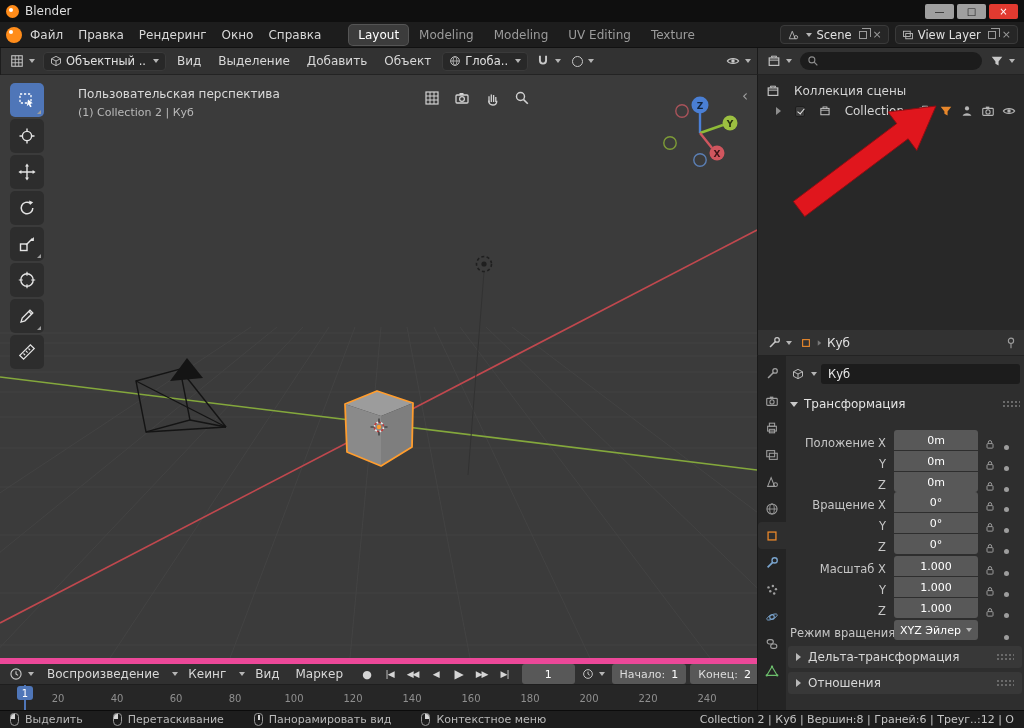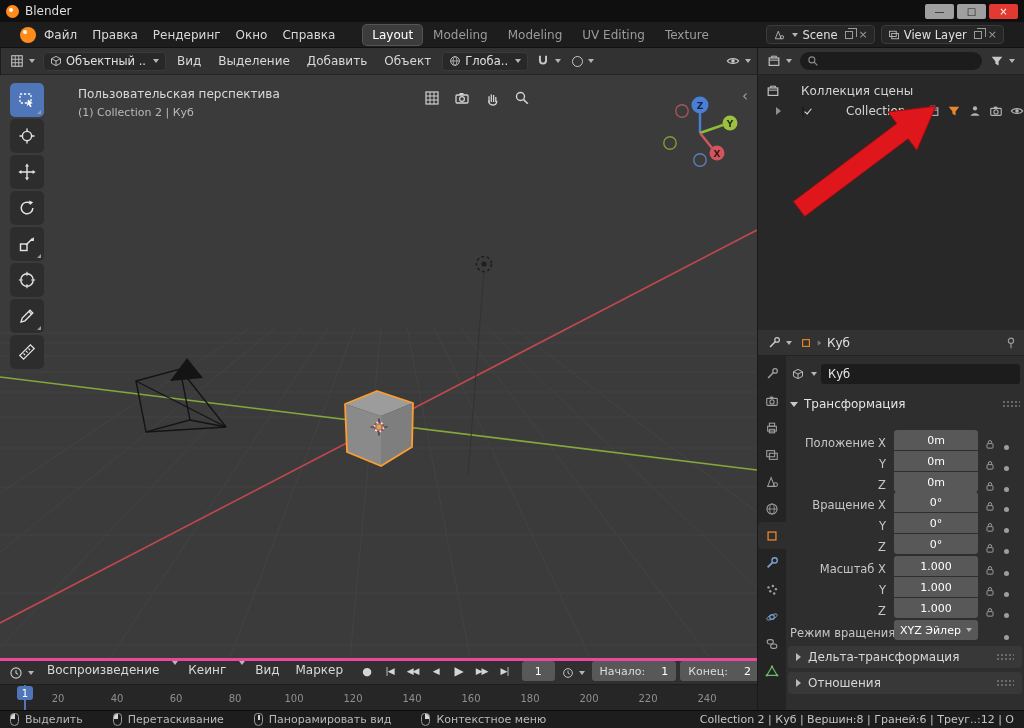--- a/index.html
+++ b/index.html
@@ -14,21 +14,21 @@
   #titlebar{left:0;top:0;width:1024px;height:22px;background:#0f0f0f;display:flex;align-items:center;padding:0 6px;gap:6px}
   .blender-logo{width:13px;height:13px;border-radius:50%;background:#ff8c1a;position:relative}
   .blender-logo::after{content:"";position:absolute;left:3px;top:3px;width:4px;height:4px;border-radius:50%;background:#fff}
   #titlebar .title{color:#dedede;font-size:12px}
   .wctrl{margin-left:auto;display:flex;gap:3px}
   .wbtn{width:29px;height:15px;border-radius:2px;background:#9f9f9f;color:#1c1c1c;font-size:10px;line-height:13px;text-align:center}
   .wbtn.close{background:#e23a30;color:#fff}
 
   
   #menubar{left:0;top:22px;width:1024px;height:26px;background:#1d1d1d;border-bottom:1px solid #111;
-           display:flex;align-items:center;padding:0 20px;gap:1px}
+           display:flex;align-items:center;padding:0 6px;gap:1px}
   .mi{padding:3px 7px;border-radius:3px;color:#d8d8d8;font-size:12px;white-space:nowrap}
   .ws{display:flex;gap:2px;margin-left:20px}
   .ws .tab{padding:3px 9px;border-radius:4px;color:#9b9b9b;font-size:12px;white-space:nowrap}
   .ws .tab.active{background:#3c3c3c;color:#fff;box-shadow:0 0 0 1px #555}
   .pill{display:flex;align-items:center;gap:4px;background:#262626;border:1px solid #3a3a3a;border-radius:4px;height:19px;padding:0 6px;white-space:nowrap}
   .pill .lbl{color:#e0e0e0;font-size:11.5px}
   .icn-copy{width:8px;height:8px;border:1px solid #9a9a9a;position:relative;margin-left:3px}
   .icn-copy::before{content:"";position:absolute;left:2px;top:-4px;width:8px;height:8px;border-top:1px solid #9a9a9a;border-right:1px solid #9a9a9a}
   .pill .xs{color:#9a9a9a;font-size:11px;margin-left:2px}
   .ddtri{width:0;height:0;border-left:3.5px solid transparent;border-right:3.5px solid transparent;border-top:4.5px solid #b5b5b5;margin-left:3px;display:inline-block}
@@ -66,21 +66,21 @@
   #toolbar{left:10px;top:8px;display:flex;flex-direction:column}
   .tool{width:34px;height:34px;background:#2cverify2c2c;background:#2c2c2ce8;border-radius:5px;display:flex;align-items:center;justify-content:center;margin-bottom:2px;position:relative}
   .tool.active{background:#4f76b8}
   .tool.sub::after{content:"";position:absolute;right:3px;bottom:3px;border-left:4px solid transparent;border-bottom:4px solid #9d9d9d}
   .navbtns{left:420px;top:12px;display:flex;gap:6px}
   .navbtn{width:24px;height:22px;display:flex;align-items:center;justify-content:center;color:#d2d2d2;border-radius:4px}
   .chev{left:742px;top:12px;color:#a0a0a0;font-size:15px}
 
   
   #outliner{left:757px;top:75px;width:267px;height:255px;background:#282828;border-left:1px solid #1a1a1a;padding:6px 4px}
-  .orow{display:flex;align-items:center;gap:21px;height:20px;padding:0 4px;font-size:12px;color:#d4d4d4}
+  .orow{display:flex;align-items:center;gap:14px;height:20px;padding:0 4px;font-size:12px;color:#d4d4d4}
   .chk{width:11px;height:11px;background:#3c3c3c;border:1px solid #1e1e1e;border-radius:2px;position:relative;display:inline-block}
   .chk::after{content:"";position:absolute;left:3px;top:0.5px;width:3px;height:6px;border-right:1.6px solid #e6e6e6;border-bottom:1.6px solid #e6e6e6;transform:rotate(40deg)}
   .oicons{margin-left:auto;display:flex;gap:7px;align-items:center}
 
   
   #phdr{left:757px;top:330px;width:267px;height:26px;border-left:1px solid #1a1a1a}
   #props{left:757px;top:356px;width:267px;height:354px;display:flex;border-left:1px solid #1a1a1a}
   #tabstrip{width:28px;background:#242424;display:flex;flex-direction:column;align-items:center;padding-top:4px}
   .ptab{width:28px;height:27px;display:flex;align-items:center;justify-content:center;color:#9f9f9f}
   .ptab.active{background:#2e2e2e;color:#e8872b;border-radius:4px 0 0 4px}
@@ -94,25 +94,25 @@
   .plabel{width:104px;text-align:right;padding-right:8px;color:#c6c6c6;font-size:11.5px;white-space:nowrap}
   .pfield{width:84px;height:20px;background:#585858;color:#fff;font-size:11px;display:flex;align-items:center;justify-content:center}
   .pfield.first{border-radius:3px 3px 0 0}.pfield.mid{border-radius:0}.pfield.last{border-radius:0 0 3px 3px}
   .pfield.solo{border-radius:3px}
   .pfield.ddf{justify-content:space-between;padding:0 6px}
   .plock{margin-left:6px;color:#9d9d9d}
   .pdot{width:5px;height:5px;border-radius:50%;background:#9d9d9d;margin-left:8px}
   .cpanel{position:absolute;left:2px;right:2px;height:22px;background:#383838;border-radius:3px;display:flex;align-items:center;gap:7px;padding:0 8px;color:#d8d8d8;font-size:12px}
 
   
-  #tlhdr{left:0;top:658px;width:757px;height:26px;background:#303030;border-top:3px solid #ec4899;display:flex;gap:4px;padding:0 6px;overflow:hidden}
+  #tlhdr{left:0;top:658px;width:757px;height:26px;background:#303030;border-top:6px solid #ec4899;display:flex;align-items:center;gap:4px;padding:0 6px;overflow:hidden}
   .tbtn{min-width:19px;height:20px;display:flex;align-items:center;justify-content:center;color:#d5d5d5;font-size:9px;letter-spacing:-1px;border-radius:3px}
   .tbtn.rec{font-size:11px}
   .framefield{width:70px;height:20px;background:#585858;border-radius:3px;color:#fff;font-size:11px;display:flex;align-items:center;justify-content:center}
-  .rangepill{height:20px;background:#585858;border-radius:3px;display:flex;align-items:center;gap:16px;padding:0 8px;font-size:11px;color:#dcdcdc;white-space:nowrap}
+  .rangepill{height:20px;background:#585858;border-radius:3px;display:flex;align-items:center;gap:6px;padding:0 8px;font-size:11px;color:#dcdcdc;white-space:nowrap}
   .rangepill b{color:#fff;font-weight:normal}
   #ruler{left:0;top:684px;width:757px;height:26px;background:#262626;border-top:1px solid #1e1e1e}
   .tick{position:absolute;top:8px;width:24px;text-align:center;font-size:10px;color:#8f8f8f}
   .playline{position:absolute;left:24px;top:0;width:2px;height:26px;background:#4f76b8}
   .playtag{position:absolute;left:17px;top:1px;width:16px;height:14px;background:#4f76b8;border-radius:3px;color:#fff;font-size:10px;display:flex;align-items:center;justify-content:center}
 
   
   #status{left:0;top:710px;width:1024px;height:18px;background:#1d1d1d;border-top:1px solid #0b0b0b;display:flex;align-items:center;padding:0 10px;font-size:11px;color:#b9b9b9}
   .hint{display:flex;align-items:center;gap:6px;margin-right:30px;white-space:nowrap}
   .mouse{width:9px;height:13px;border:1px solid #9a9a9a;border-radius:4px 4px 5px 5px;position:relative;display:inline-block}

